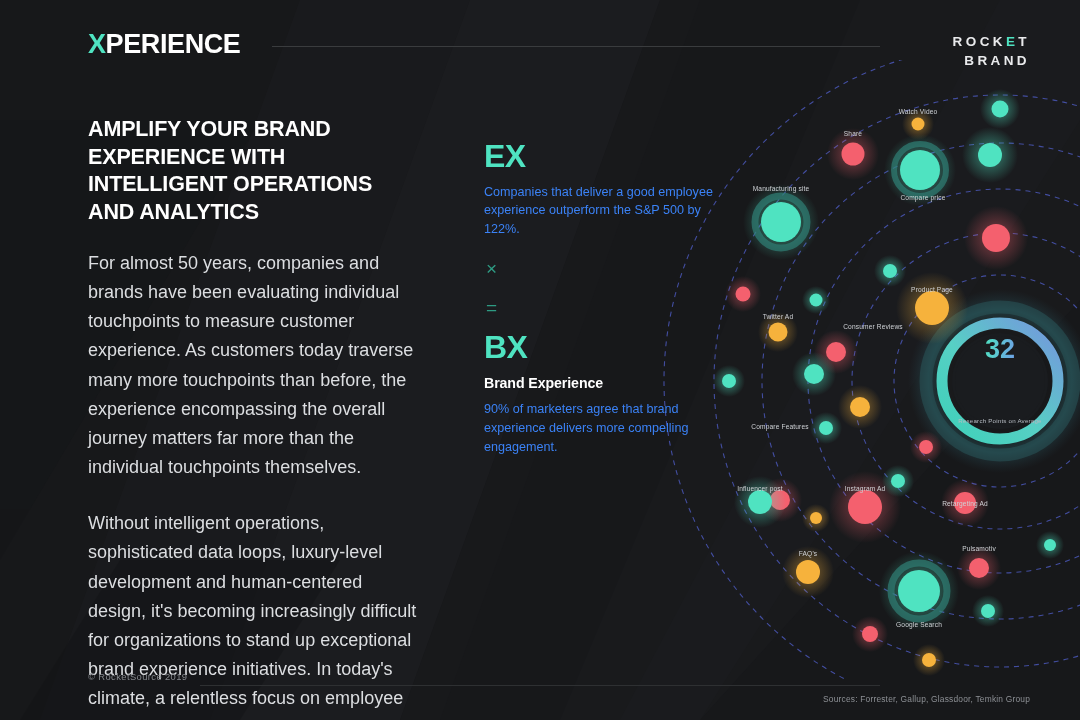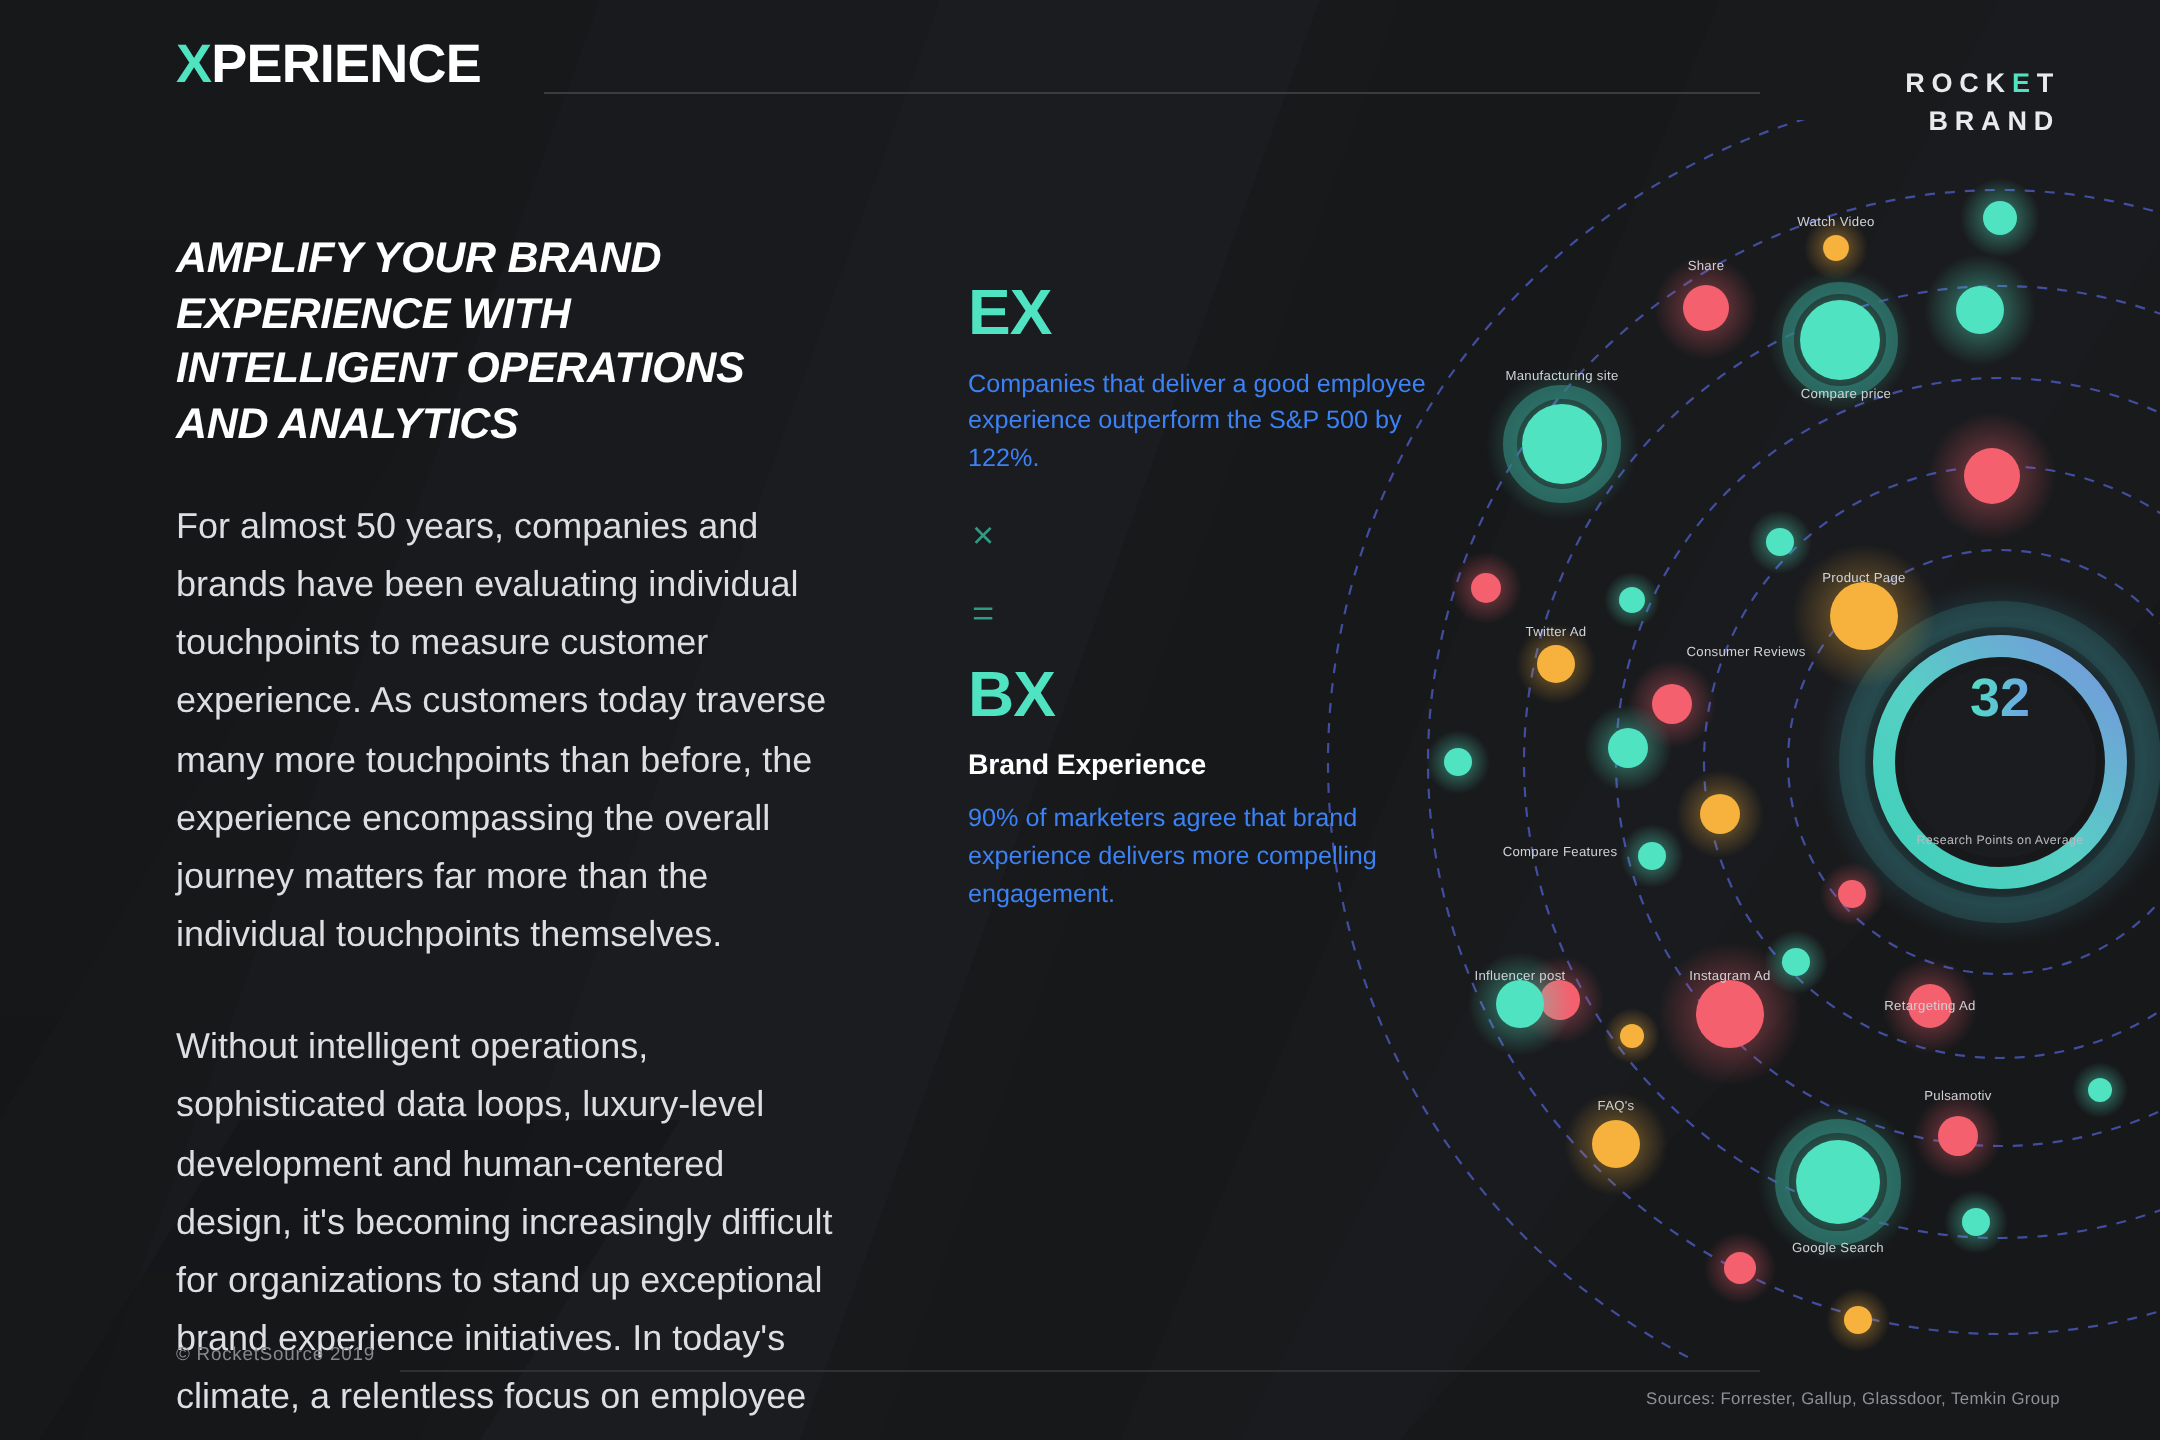--- a/index.html
+++ b/index.html
@@ -15,42 +15,42 @@
   
   #bg-texture {
     position:absolute; inset:0; z-index:0; pointer-events:none;
   }
 
   
   #header {
     position:absolute; left:0; top:0; width:1080px; height:86px; z-index:5;
   }
   #logo-xperience {
-    position:absolute; left:88px; top:19px;
+    position:absolute; left:88px; top:31px;
     font-size:27px; font-weight:bold; letter-spacing:-0.4px;
     line-height:1;
   }
   #logo-xperience .x { color:#4fe3c1; }
   #logo-xperience .rest { color:#ffffff; }
   #header-rule {
     position:absolute; left:272px; top:46px; width:608px; height:1px;
     background:#3a3c3e;
   }
   #logo-rocketsource {
     position:absolute; right:50px; top:32px; text-align:right;
     font-size:13.5px; font-weight:bold; letter-spacing:3.4px; line-height:1.42;
     color:#e9eaec;
   }
   #logo-rocketsource .teal { color:#4fe3c1; }
 
   
   #left-col { position:absolute; left:88px; top:116px; width:330px; z-index:5; }
   #headline {
     font-size:21.5px; font-weight:bold; line-height:1.29;
-    letter-spacing:-0.15px; color:#ffffff;font-style:italic;
+    letter-spacing:-0.15px; color:#ffffff;
   }
   .body-para {
     margin-top:22px; font-size:18px; line-height:1.62;
     color:#dcdee1; font-weight:400;
   }
   #para-2 { margin-top:27px; }
 
   
   #mid-col { position:absolute; left:484px; top:140px; width:230px; z-index:5; }
   .metric-block { margin-bottom:0; }

